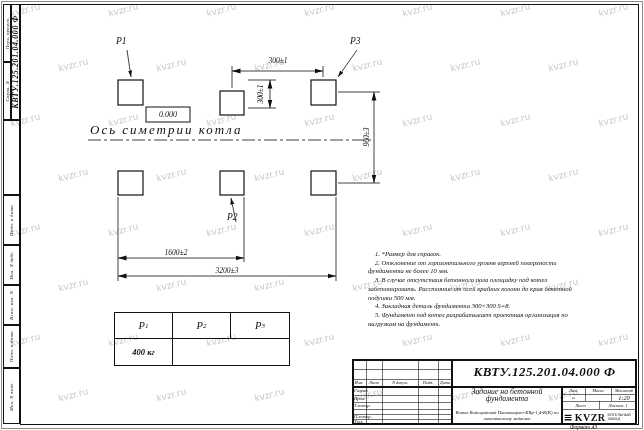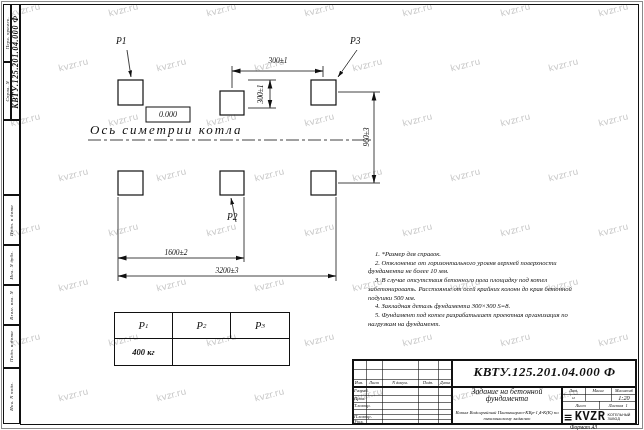--- a/index.html
+++ b/index.html
@@ -35,21 +35,21 @@
   .load-table .cell:nth-child(n+4) { border-bottom:none;font-weight:bold; }
   .load-table .hd { font-size:10.5px; }
   .load-table .hd sub { font-size:7px; }
   .load-table .val { font-size:8.5px; }
   .tblock { position:absolute; left:352px; top:359px; width:285px; height:66px; z-index:3; }
   .tb-txt { position:absolute; font-style:italic; white-space:nowrap; }
   .tb-ctr { text-align:center; white-space:normal; }
   .logo-cell { position:absolute; left:210px; top:50px; width:75px; height:16px;
                display:flex; align-items:center; justify-content:center; gap:2px; }
   .logo-mark { font-family:"DejaVu Sans", sans-serif; font-weight:900; font-size:11px; line-height:1; }
-  .logo-word { font-family:Liberation Mono, monospace; font-weight:900; font-size:12px; letter-spacing:.5px; }
+  .logo-word { font-family:Liberation Serif, serif; font-weight:900; font-size:10px; letter-spacing:.5px; }
   .logo-sub { font-family:"DejaVu Sans", sans-serif; font-size:3.5px; line-height:1.2; }
   .axis-label { font-size:13px; font-style:italic; letter-spacing:2px; }
   .elev { font-size:8px; font-style:italic; }
   .fmt { font-size:5.5px; font-style:italic; }
 </style>
 </head>
 <body>
 
 <div class="sheet">
 

